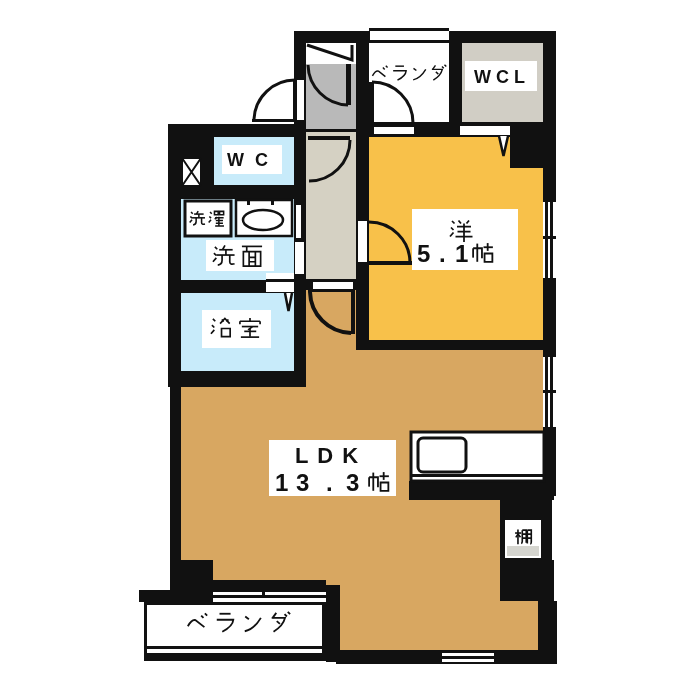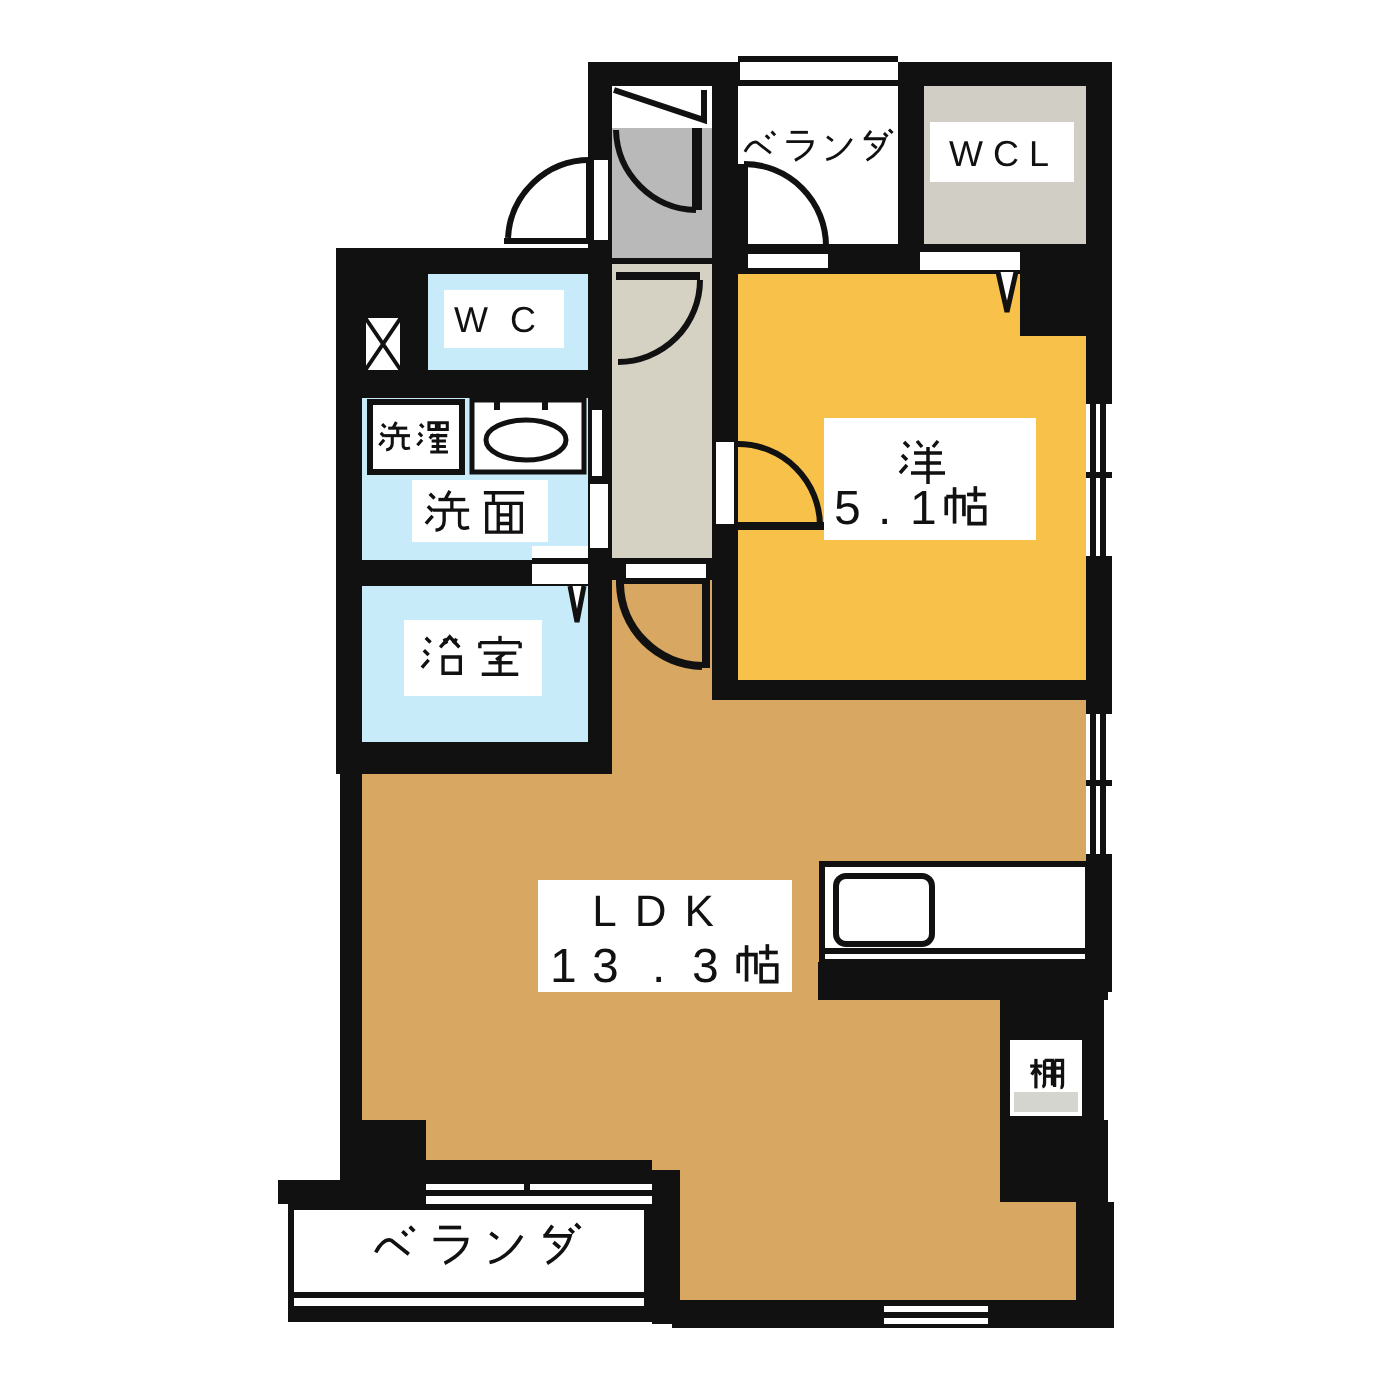--- a/index.html
+++ b/index.html
@@ -1,16 +1,16 @@
 <!DOCTYPE html>
 <html><head>
 <meta charset="utf-8">
 <style>
 html,body{margin:0;padding:0;background:#ffffff;}
-.wrap{width:700px;height:700px;position:relative;background:#fff;}
+.wrap{width:700px;height:700px;position:relative;background:#fff;font-weight:bold;}
 text{font-family:"Liberation Sans",sans-serif;fill:#111;}
 </style>
 </head>
 <body>
 <div class="wrap">
 <svg width="700" height="700" viewBox="0 0 700 700" xmlns="http://www.w3.org/2000/svg">
 <defs>
 
 <g id="gBe" fill="none" stroke="#111">
           <path d="M8,66 Q26,34 42,40 L80,70"></path>

